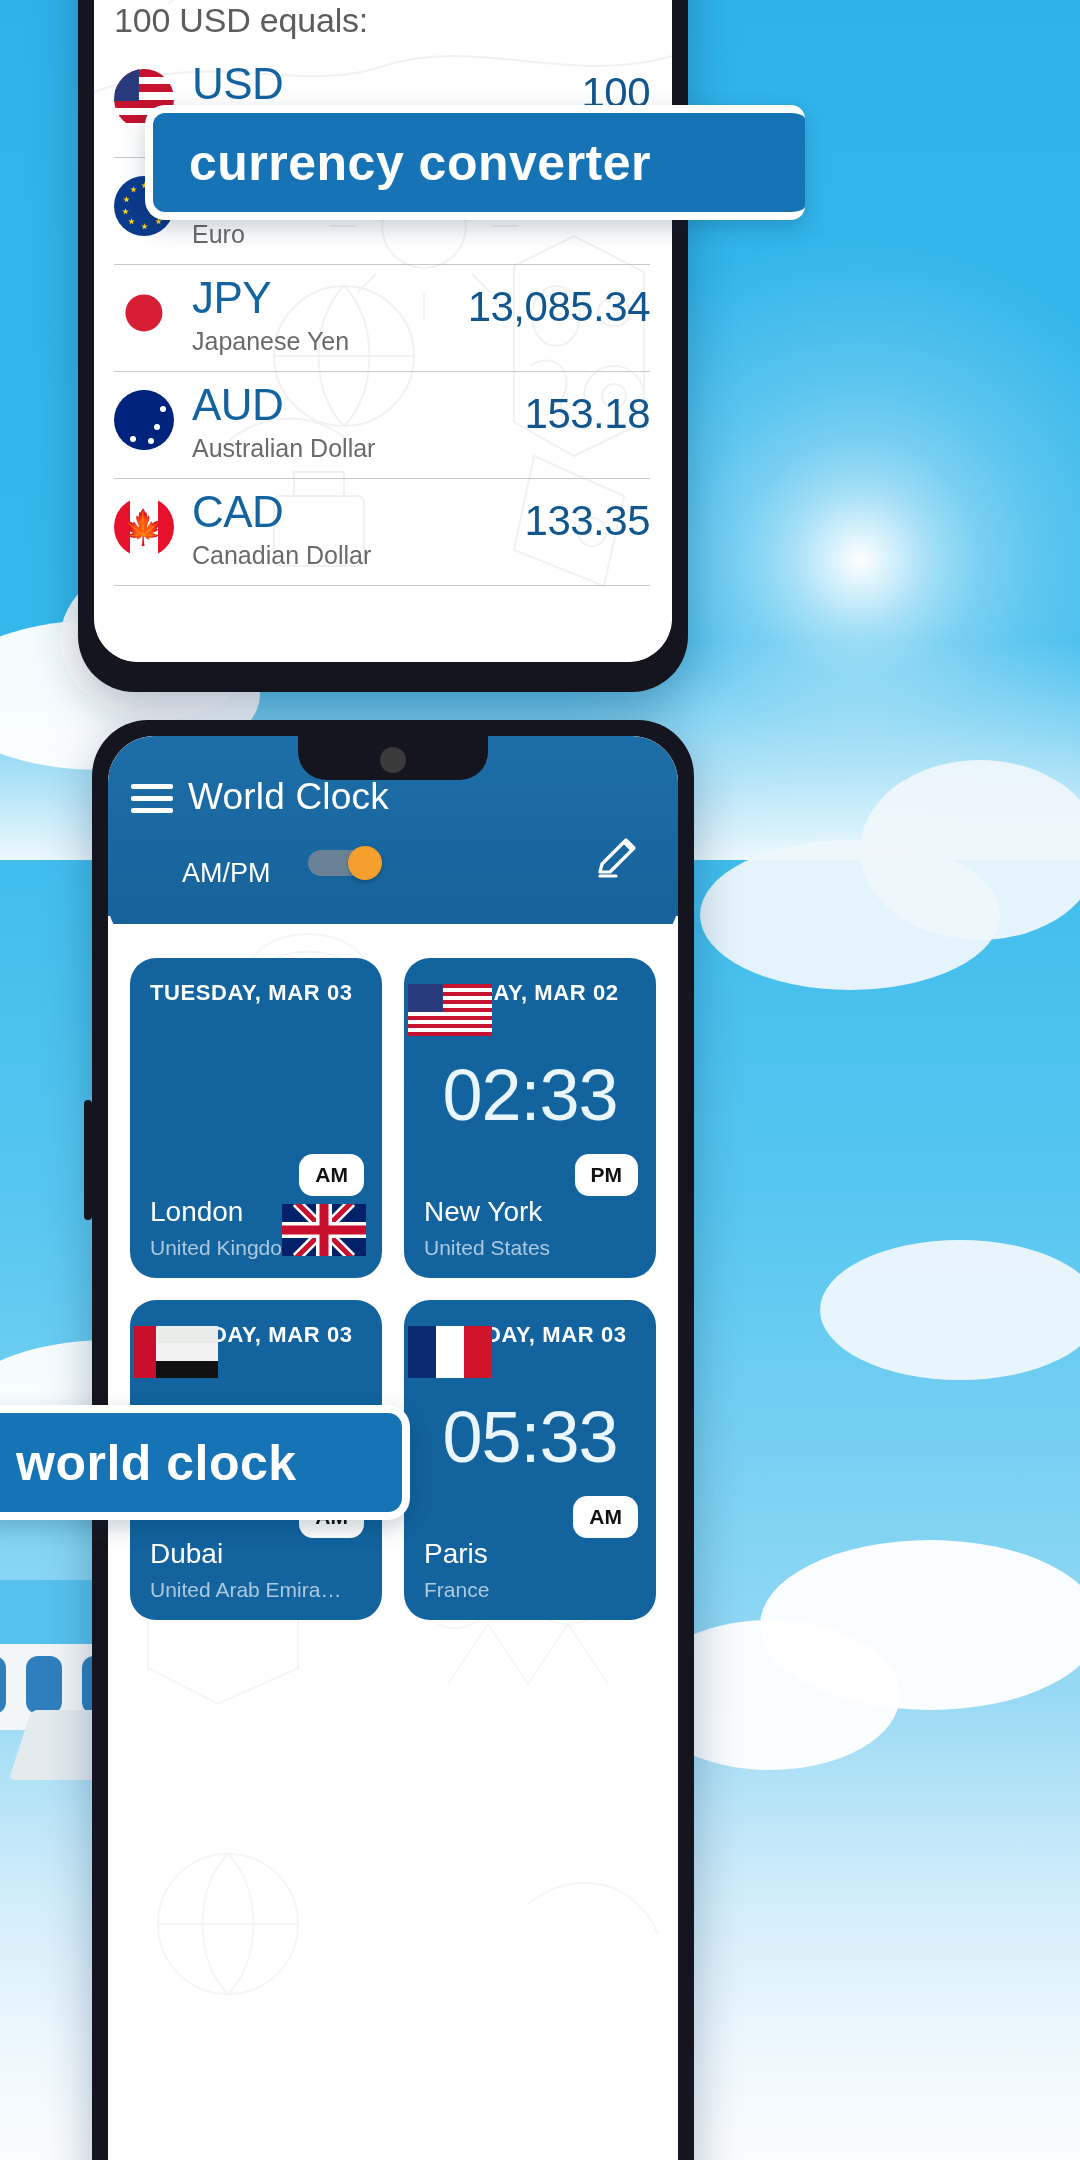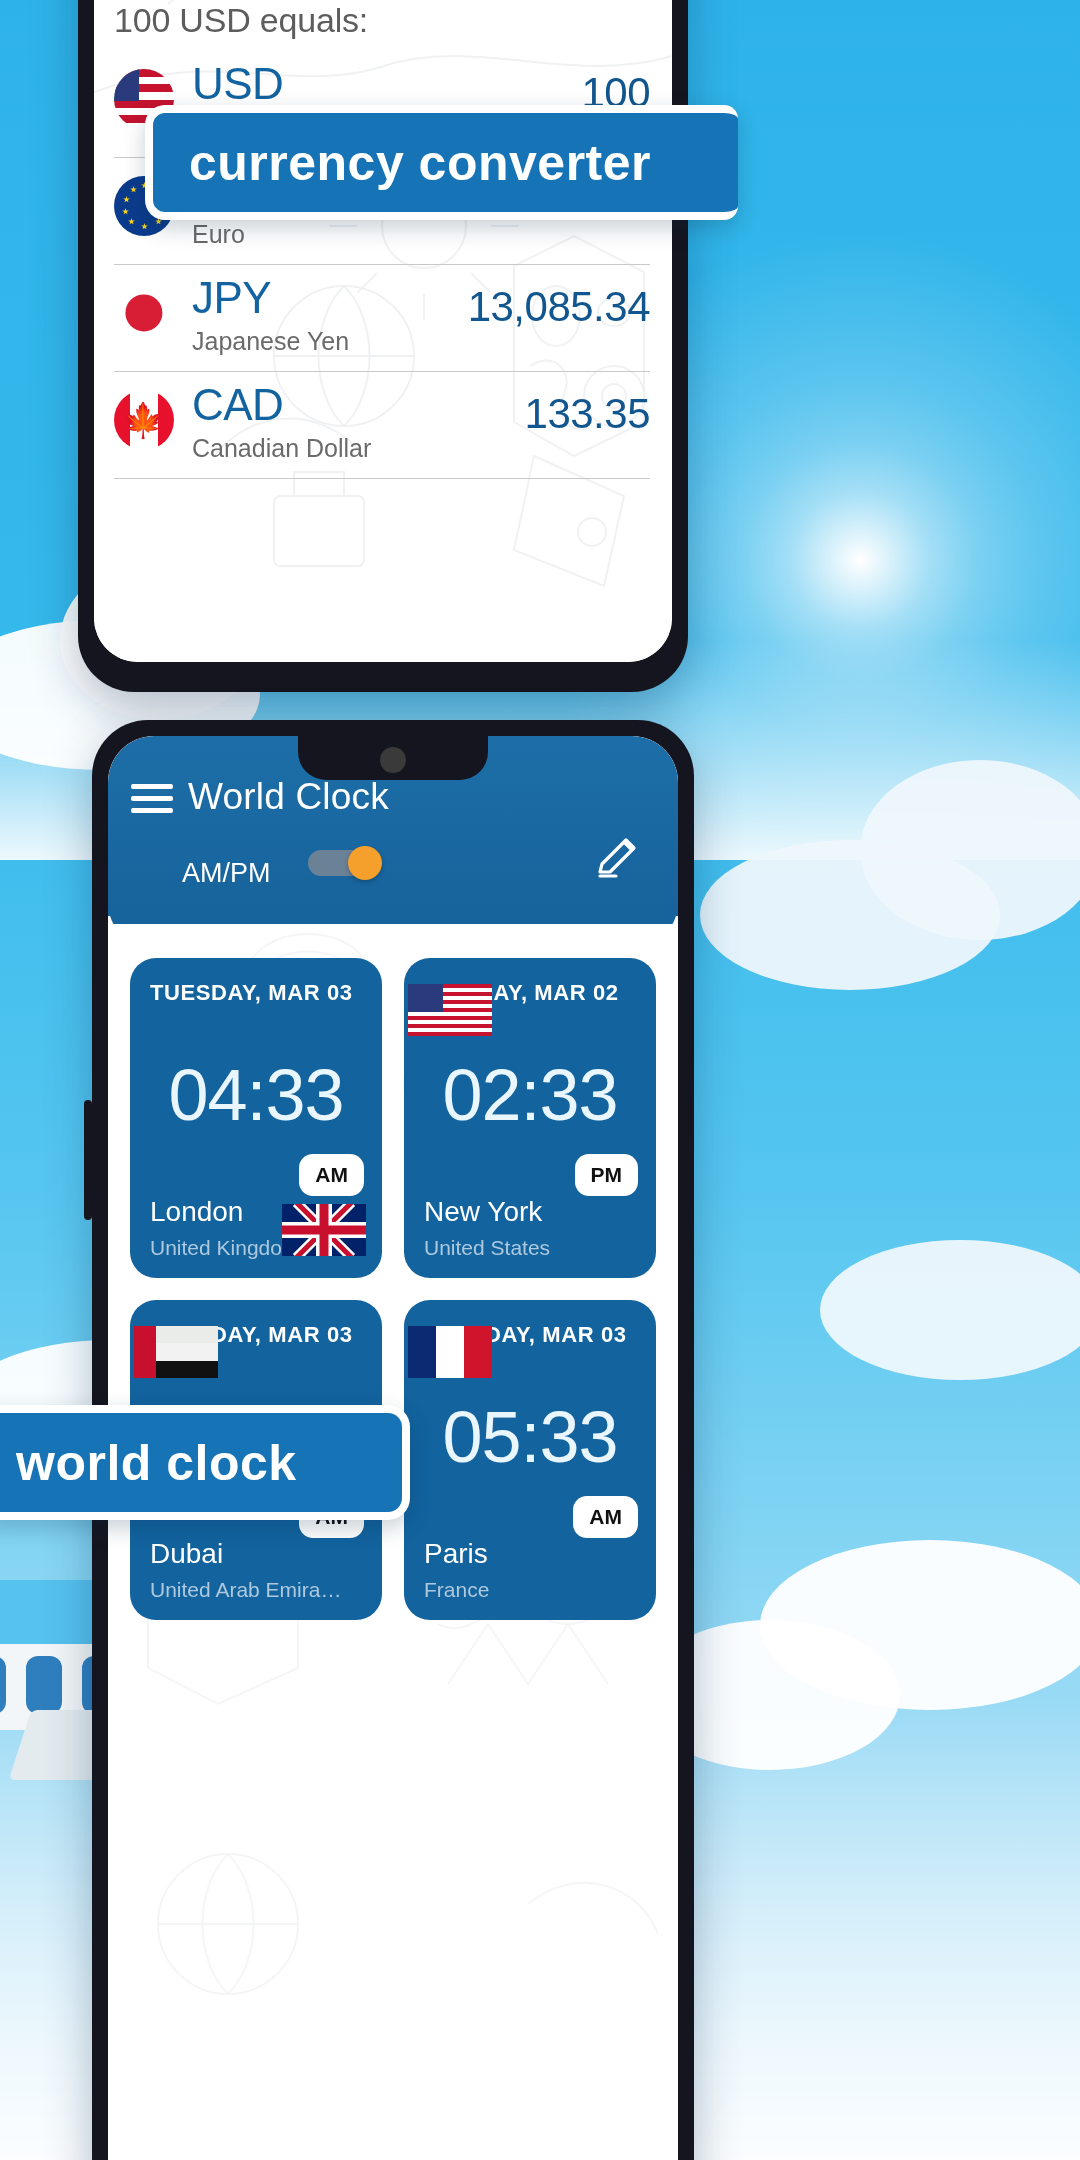--- a/index.html
+++ b/index.html
@@ -271,21 +271,21 @@
     background:#1673b6;
     border:8px solid #ffffff;
     color:#ffffff;
     font-weight:bold;
     letter-spacing:0.5px;
     display:flex; align-items:center;
     box-shadow:0 8px 22px rgba(0,40,70,0.22);
   }
   #callout-currency {
     left:145px; top:105px;
-    width:593px; height:115px;
+    width:660px; height:115px;
     border-radius:20px 14px 14px 20px;
     padding-left:36px;
     font-size:50px;
     border-right:none;
   }
   #callout-clock {
     left:-20px; top:1405px;
     width:430px; height:115px;
     border-radius:14px 22px 22px 14px;
     padding-left:36px;
@@ -394,20 +394,31 @@
         <div class="cc-row">
           <div class="cc-flag f-jp">
               <div class="dot"></div>
             </div>
           <div class="cc-code">JPY</div>
           <div class="cc-name">Japanese Yen</div>
           <div class="cc-val">13,085.34</div>
         </div>
 
 
+        <div class="cc-row">
+          <div class="cc-flag f-au">
+            <div class="st" style="left:40px;top:34px;"></div>
+            <div class="st" style="left:46px;top:16px;"></div>
+            <div class="st" style="left:34px;top:48px;"></div>
+            <div class="st" style="left:16px;top:46px;"></div>
+          </div>
+          <div class="cc-code">AUD</div>
+          <div class="cc-name">Australian Dollar</div>
+          <div class="cc-val">153.18</div>
+        </div>
 
         <div class="cc-row">
           <div class="cc-flag f-ca">
             <div class="bar bl"></div>
               <div class="bar br"></div>
             <div class="leaf">🍁</div>
           </div>
           <div class="cc-code">CAD</div>
           <div class="cc-name">Canadian Dollar</div>
           <div class="cc-val">133.35</div>
@@ -463,21 +474,20 @@
           <path d="M330 700 c40 20 60 -40 100 -10 c40 30 70 -20 100 10"></path>
           <path d="M340 760 l40 -60 l40 60 l40 -60 l40 60"></path>
           <circle cx="120" cy="1000" r="70"></circle>
           <path d="M50 1000 h140 M120 930 c34 34 34 106 0 140 M120 930 c-34 34 -34 106 0 140"></path>
           <path d="M420 980 c50 -40 110 -20 130 30"></path>
         </g>
       </svg>
 
       <div class="clock-card">
         <div class="cc-date">TUESDAY, MAR 03</div>
-        <div class="cc-time">04:33</div>
         <div class="cc-badge">AM</div>
         <div class="cc-city">London</div>
         <div class="cc-country">United Kingdom</div>
         <div class="cc-cflag f-gb">
           <div class="d1"></div>
             <div class="d2"></div>
             <div class="dr1"></div>
             <div class="dr2"></div>
           <div class="cv"></div>
             <div class="ch"></div>

